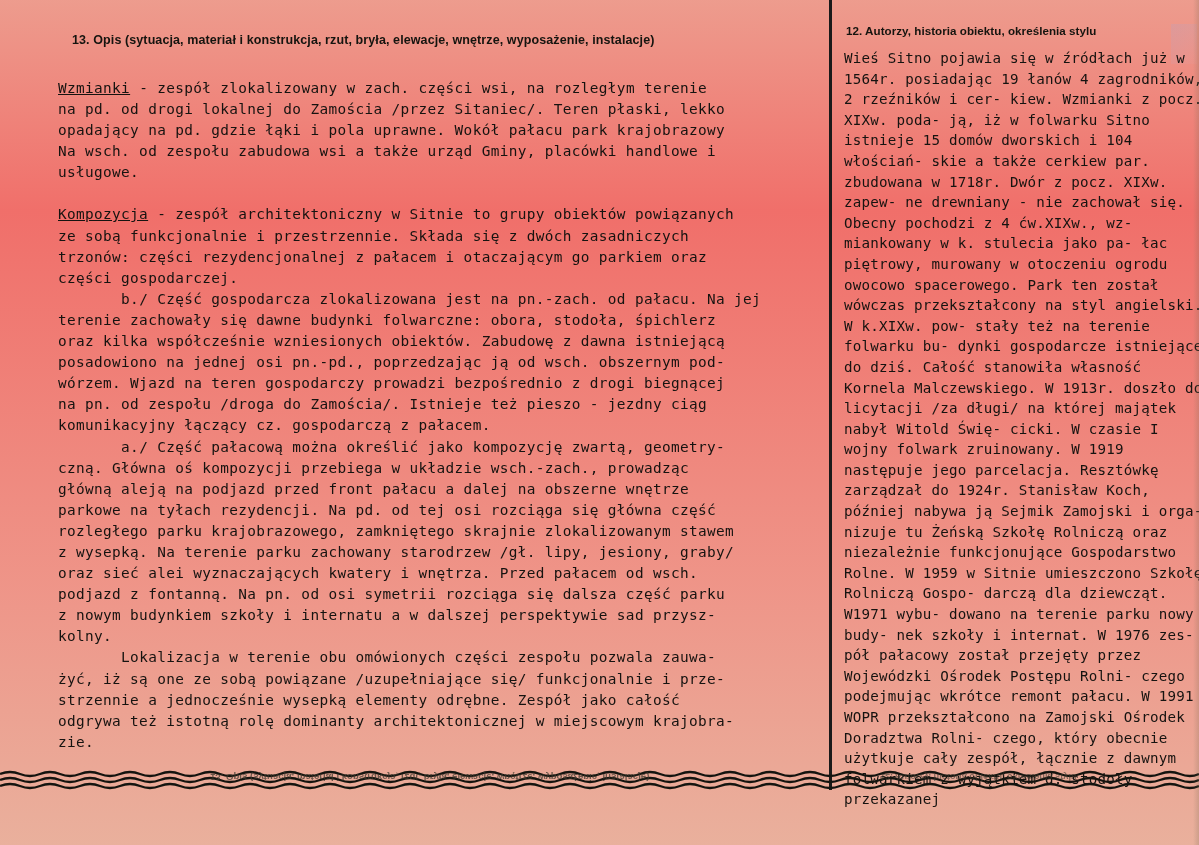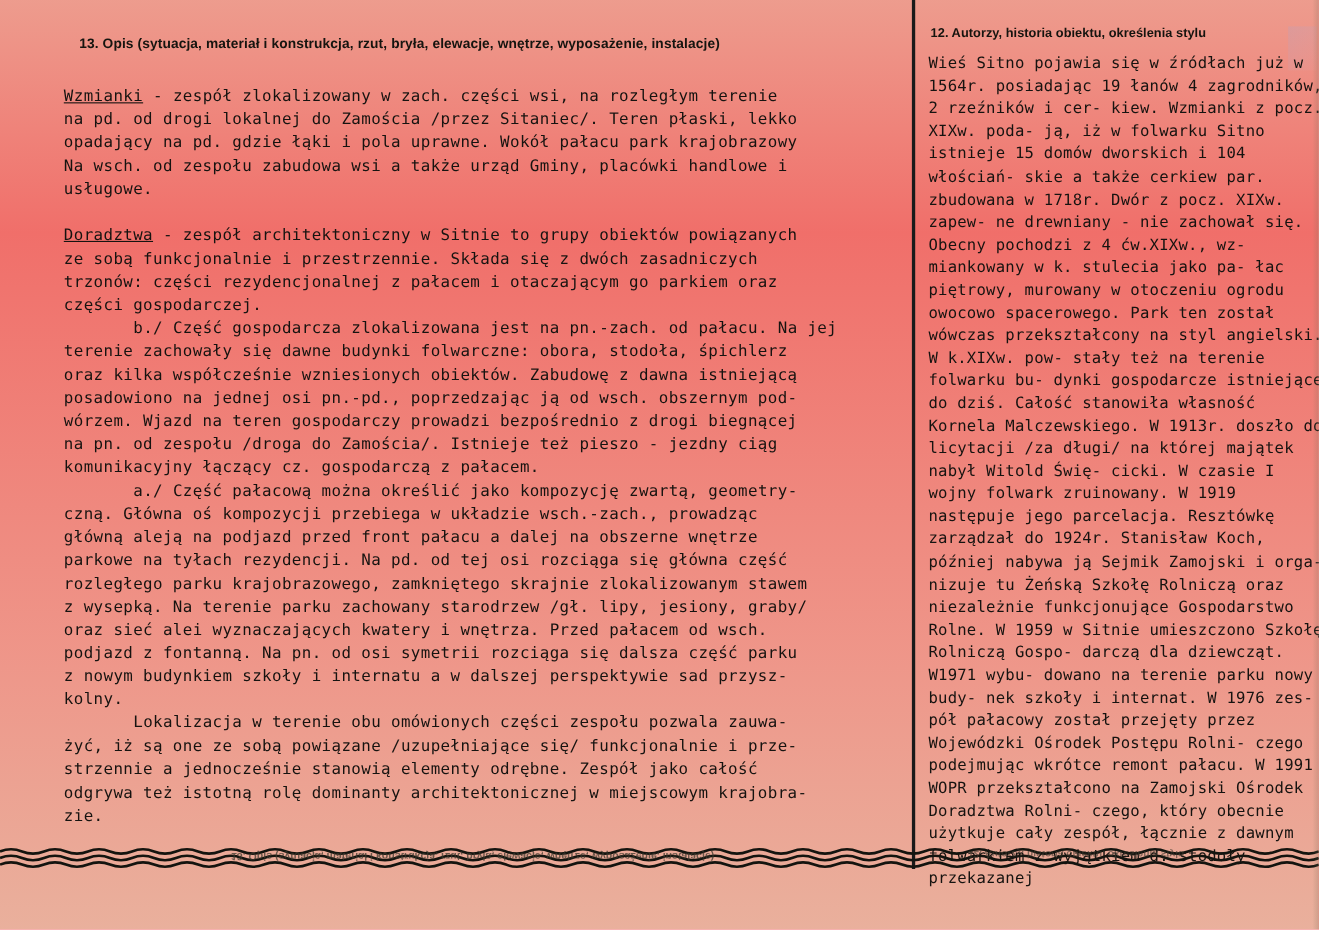--- a/index.html
+++ b/index.html
@@ -184,21 +184,21 @@
 
   <div id="left-col">
     <div id="left-heading">13. Opis (sytuacja, materiał i konstrukcja, rzut, bryła, elewacje, wnętrze, wyposażenie, instalacje)</div>
     <div id="left-body">
       <p><span class="underline-word">Wzmianki</span> - zespół zlokalizowany w zach. części wsi, na rozległym terenie
 na pd. od drogi lokalnej do Zamościa /przez Sitaniec/. Teren płaski, lekko
 opadający na pd. gdzie łąki i pola uprawne. Wokół pałacu park krajobrazowy
 Na wsch. od zespołu zabudowa wsi a także urząd Gminy, placówki handlowe i
 usługowe.</p>
       <div class="para-gap"></div>
-      <p><span class="underline-word">Doradztwa</span> - zespół architektoniczny w Sitnie to grupy obiektów powiązanych
+      <p><span class="underline-word">Kompozycja</span> - zespół architektoniczny w Sitnie to grupy obiektów powiązanych
 ze sobą funkcjonalnie i przestrzennie. Składa się z dwóch zasadniczych
 trzonów: części rezydencjonalnej z pałacem i otaczającym go parkiem oraz
 części gospodarczej.</p>
       <p>       b./ Część gospodarcza zlokalizowana jest na pn.-zach. od pałacu. Na jej
 terenie zachowały się dawne budynki folwarczne: obora, stodoła, śpichlerz
 oraz kilka współcześnie wzniesionych obiektów. Zabudowę z dawna istniejącą
 posadowiono na jednej osi pn.-pd., poprzedzając ją od wsch. obszernym pod-
 wórzem. Wjazd na teren gospodarczy prowadzi bezpośrednio z drogi biegnącej
 na pn. od zespołu /droga do Zamościa/. Istnieje też pieszo - jezdny ciąg
 komunikacyjny łączący cz. gospodarczą z pałacem.</p>
@@ -207,21 +207,21 @@
 główną aleją na podjazd przed front pałacu a dalej na obszerne wnętrze
 parkowe na tyłach rezydencji. Na pd. od tej osi rozciąga się główna część
 rozległego parku krajobrazowego, zamkniętego skrajnie zlokalizowanym stawem
 z wysepką. Na terenie parku zachowany starodrzew /gł. lipy, jesiony, graby/
 oraz sieć alei wyznaczających kwatery i wnętrza. Przed pałacem od wsch.
 podjazd z fontanną. Na pn. od osi symetrii rozciąga się dalsza część parku
 z nowym budynkiem szkoły i internatu a w dalszej perspektywie sad przysz-
 kolny.</p>
       <p>       Lokalizacja w terenie obu omówionych części zespołu pozwala zauwa-
 żyć, iż są one ze sobą powiązane /uzupełniające się/ funkcjonalnie i prze-
-strzennie a jednocześnie stanowią elementy odrębne. Zespół jako całość
+strzennie a jednocześnie wysepką elementy odrębne. Zespół jako całość
 odgrywa też istotną rolę dominanty architektonicznej w miejscowym krajobra-
 zie.</p>
     </div>
   </div>
 
   <div id="right-col">
     <div id="right-heading">12. Autorzy, historia obiektu, określenia stylu</div>
     <div id="right-body">Wieś Sitno pojawia się w źródłach
 już w 1564r. posiadając 19 łanów
 4 zagrodników, 2 rzeźników i cer-

